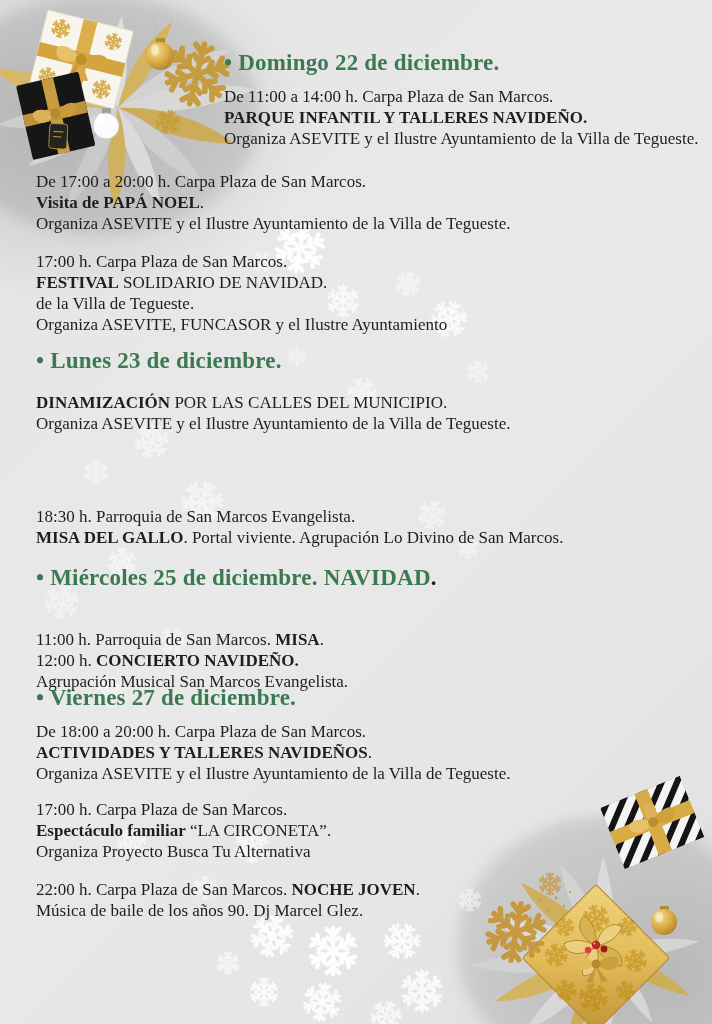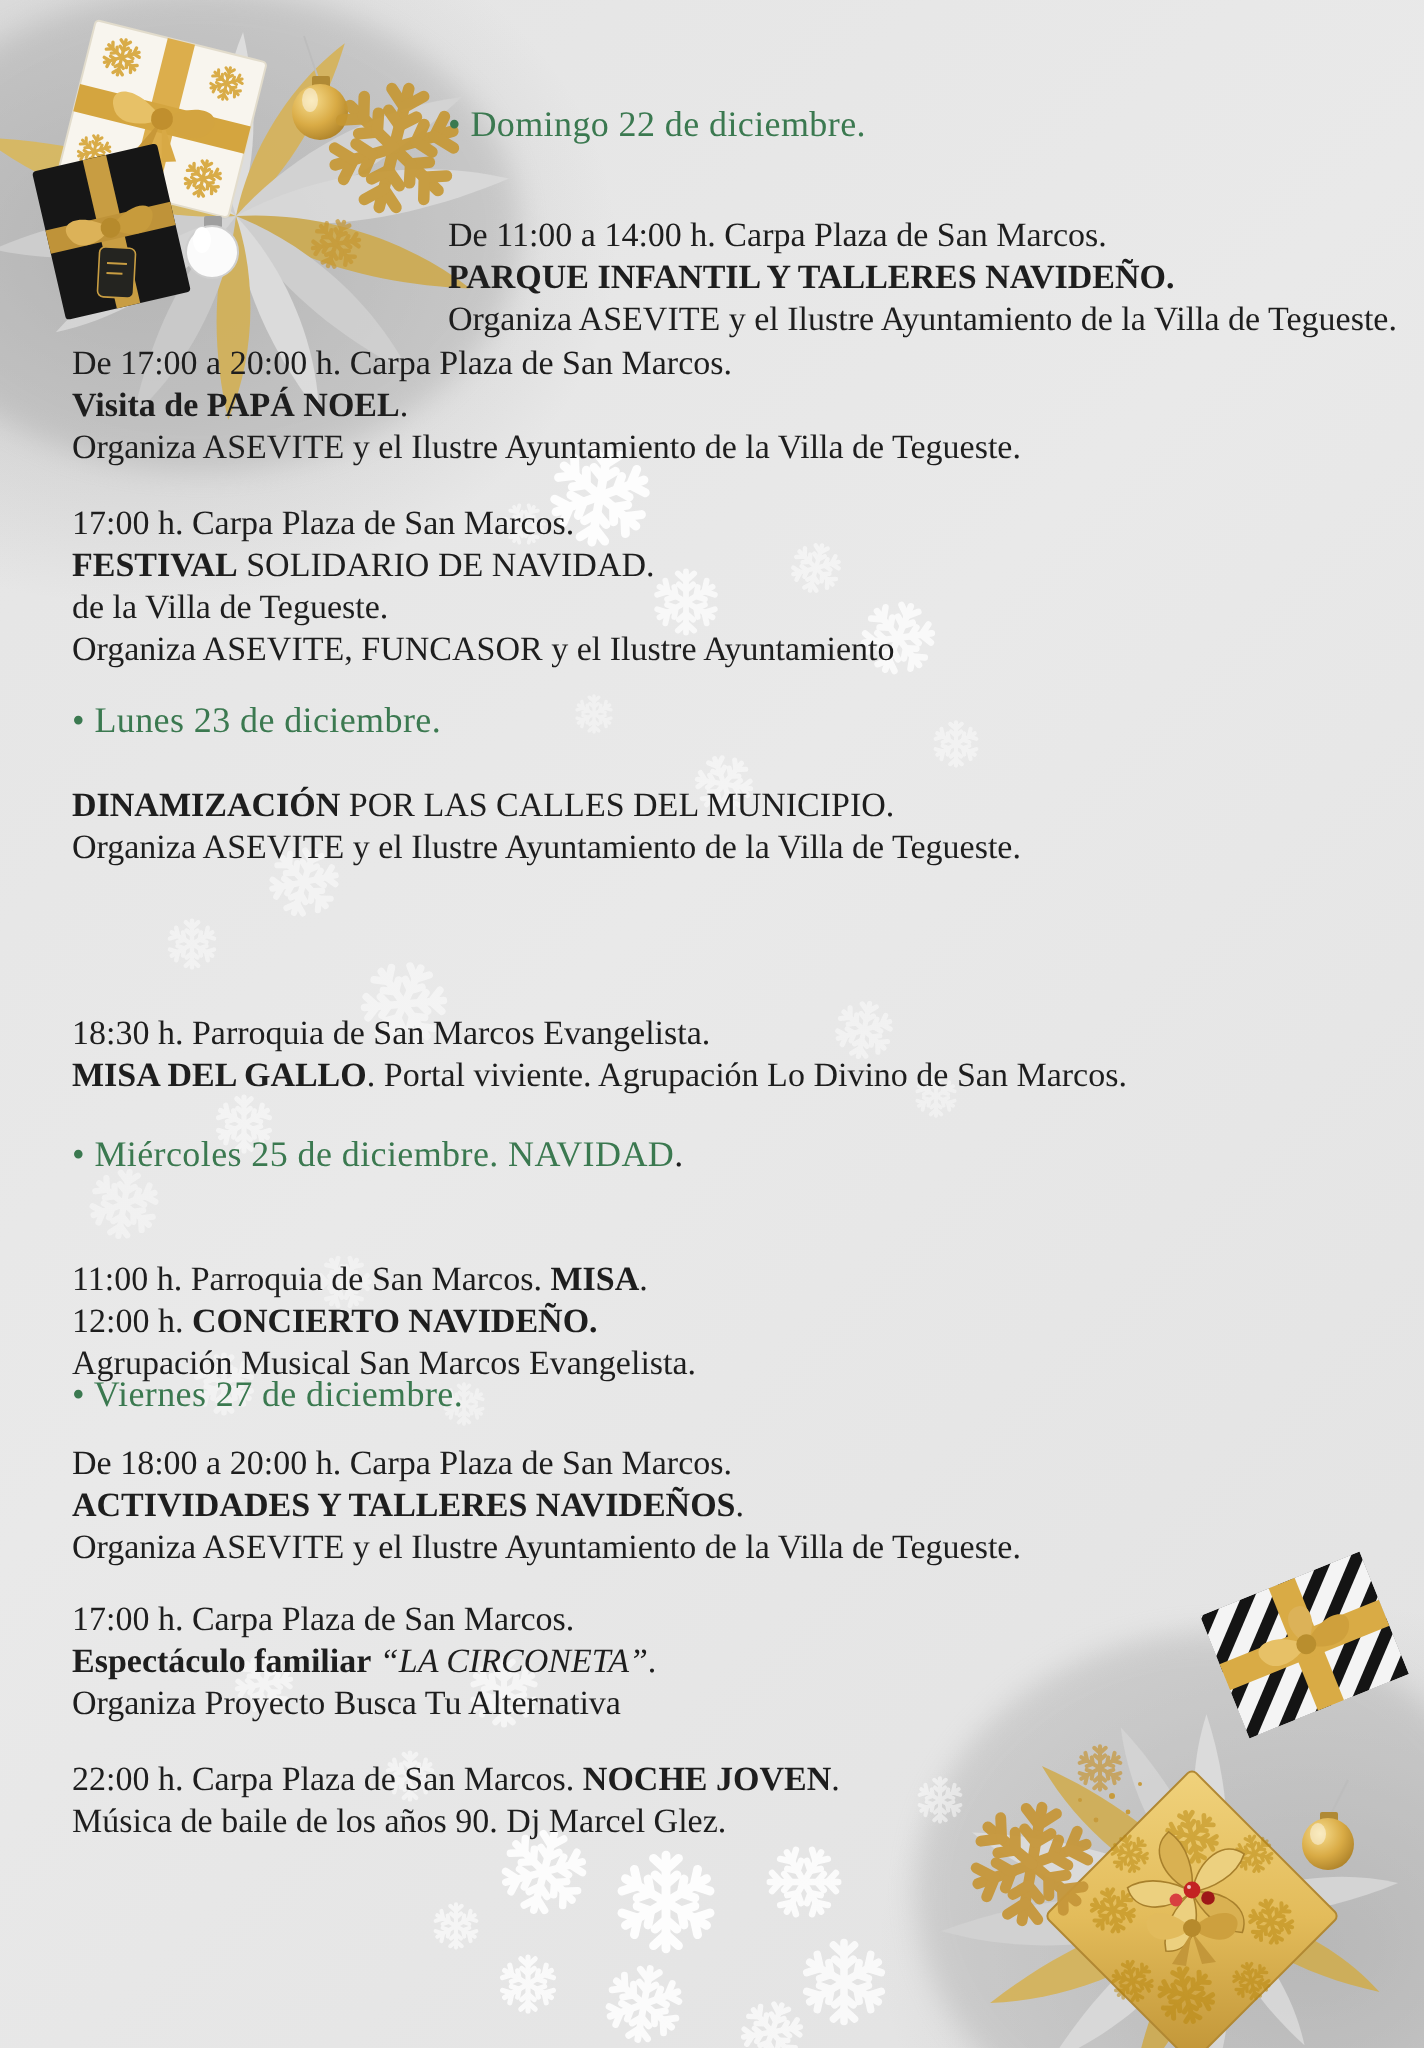--- a/index.html
+++ b/index.html
@@ -9,24 +9,24 @@
     background:
       radial-gradient(ellipse 330px 250px at 10% 12%, rgba(120,120,120,.34), rgba(120,120,120,0) 72%),
       radial-gradient(ellipse 300px 240px at 92% 95%, rgba(120,120,120,.28), rgba(120,120,120,0) 72%),
       linear-gradient(135deg,#e4e4e4 0%,#e9e9e9 45%,#e2e2e2 100%);
     font-family:"Liberation Serif","DejaVu Serif",serif;
     color:#1e1e1e;
   }
   .deco-svg{position:absolute;left:0;top:0;width:712px;height:1024px;pointer-events:none;}
   .block{position:absolute;left:36px;width:660px;font-size:17px;line-height:21px;}
   .block.indent{left:224px;width:486px;}
-  .h{font-weight:400;color:#3b7950;font-size:18px;letter-spacing:.2px;}
+  .h{font-weight:700;color:#3b7950;font-size:23px;letter-spacing:.2px;}
   .h .dk{color:#1e1e1e;}
   .b{font-weight:700;}
-  .it{font-style:italic;}
+  .it{}
   .line{white-space:normal;}
 </style>
 </head>
 <body>
 
 <div class="page">
 
   <svg class="deco-svg" viewBox="0 0 712 1024">
     <defs>
       <g id="fa" stroke-linecap="round" fill="none">
@@ -238,21 +238,21 @@
       <use href="#flk" transform="translate(322,1002) scale(2.0) rotate(10)" opacity="0.85"></use>
       <use href="#flk" transform="translate(422,991) scale(2.2)" opacity="0.8"></use>
       <use href="#flk" transform="translate(386,1016) scale(1.6) rotate(20)" opacity="0.7"></use>
       <use href="#flk" transform="translate(228,963) scale(1.2)" opacity="0.6"></use>
       <use href="#flk" transform="translate(470,900) scale(1.2)" opacity="0.5"></use>
     </g>
   </svg>
 
   <div class="block indent h" style="top:52px"><span>• Domingo 22 de diciembre.</span></div>
 
-  <div class="block indent" style="top:107px">
+  <div class="block indent" style="top:86px">
     <div class="line"><span>De 11:00 a 14:00 h. Carpa Plaza de San Marcos.</span></div>
     <div class="line b"><span>PARQUE INFANTIL Y TALLERES NAVIDEÑO.</span></div>
     <div class="line"><span>Organiza ASEVITE y el Ilustre Ayuntamiento de la Villa de Tegueste.</span></div>
   </div>
 
   <div class="block" style="top:171px">
     <div class="line"><span>De 17:00 a 20:00 h. Carpa Plaza de San Marcos.</span></div>
     <div class="line"><span class="b">Visita de PAPÁ NOEL</span><span>.</span></div>
     <div class="line"><span>Organiza ASEVITE y el Ilustre Ayuntamiento de la Villa de Tegueste.</span></div>
   </div>

